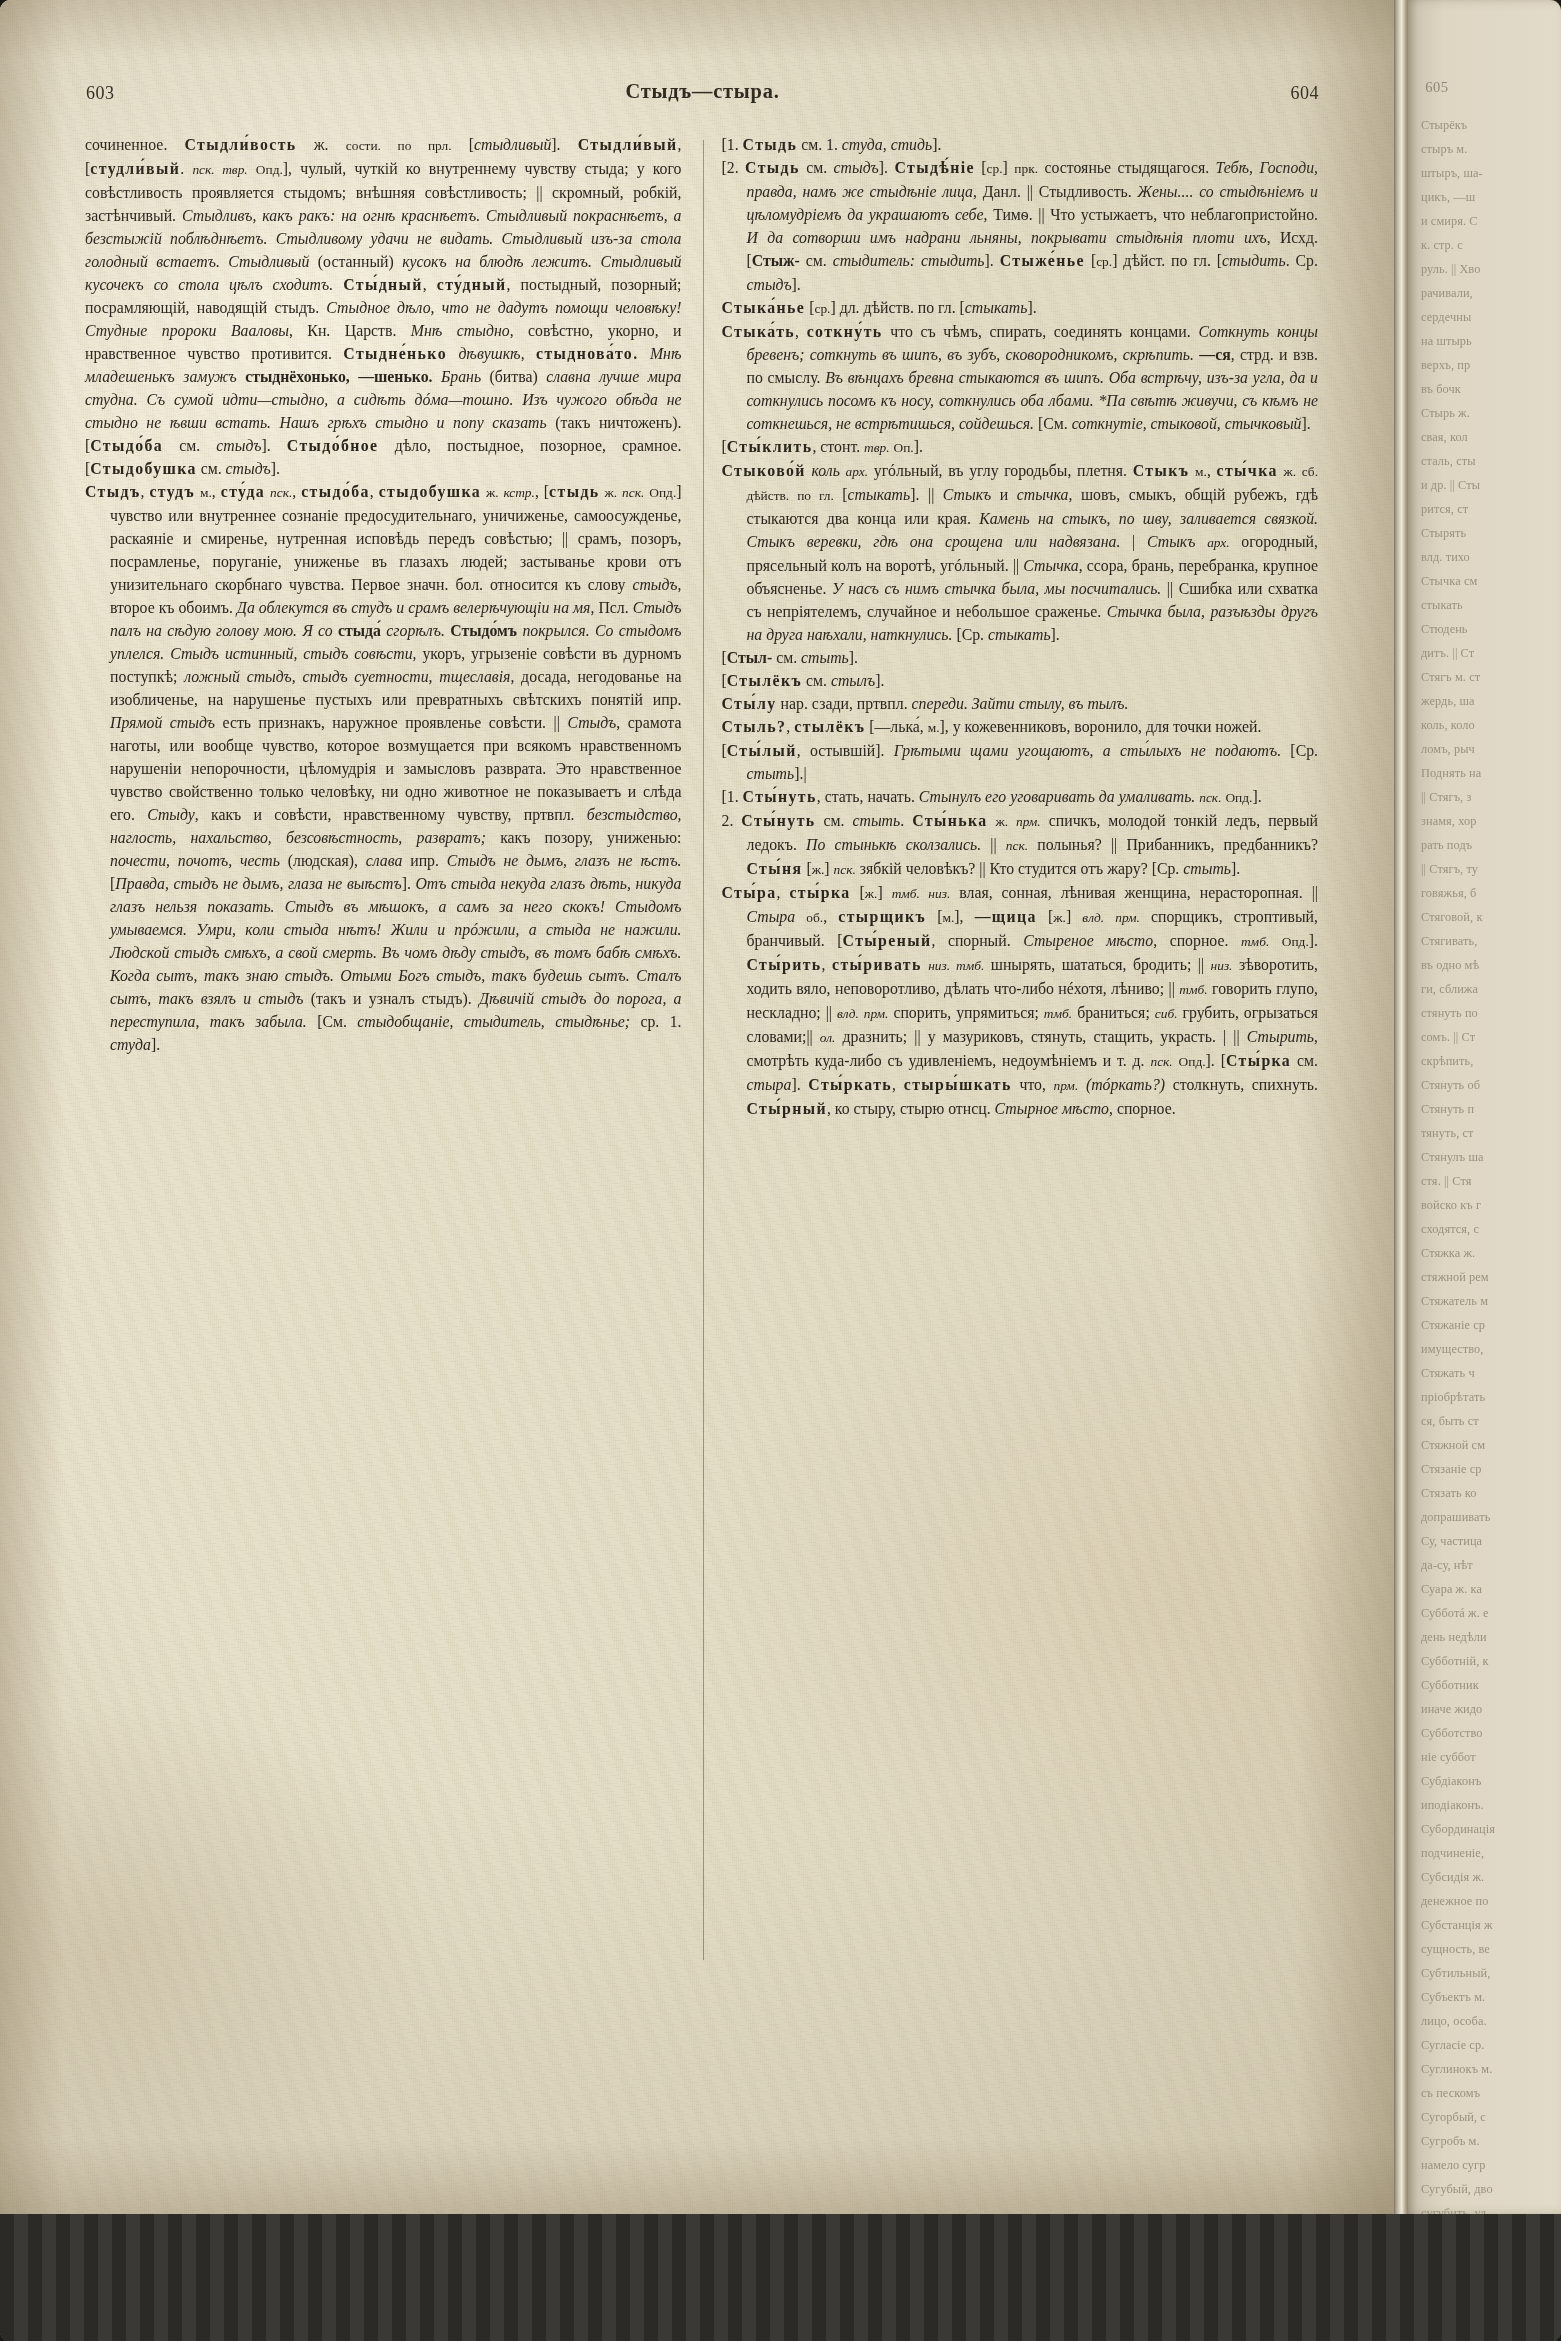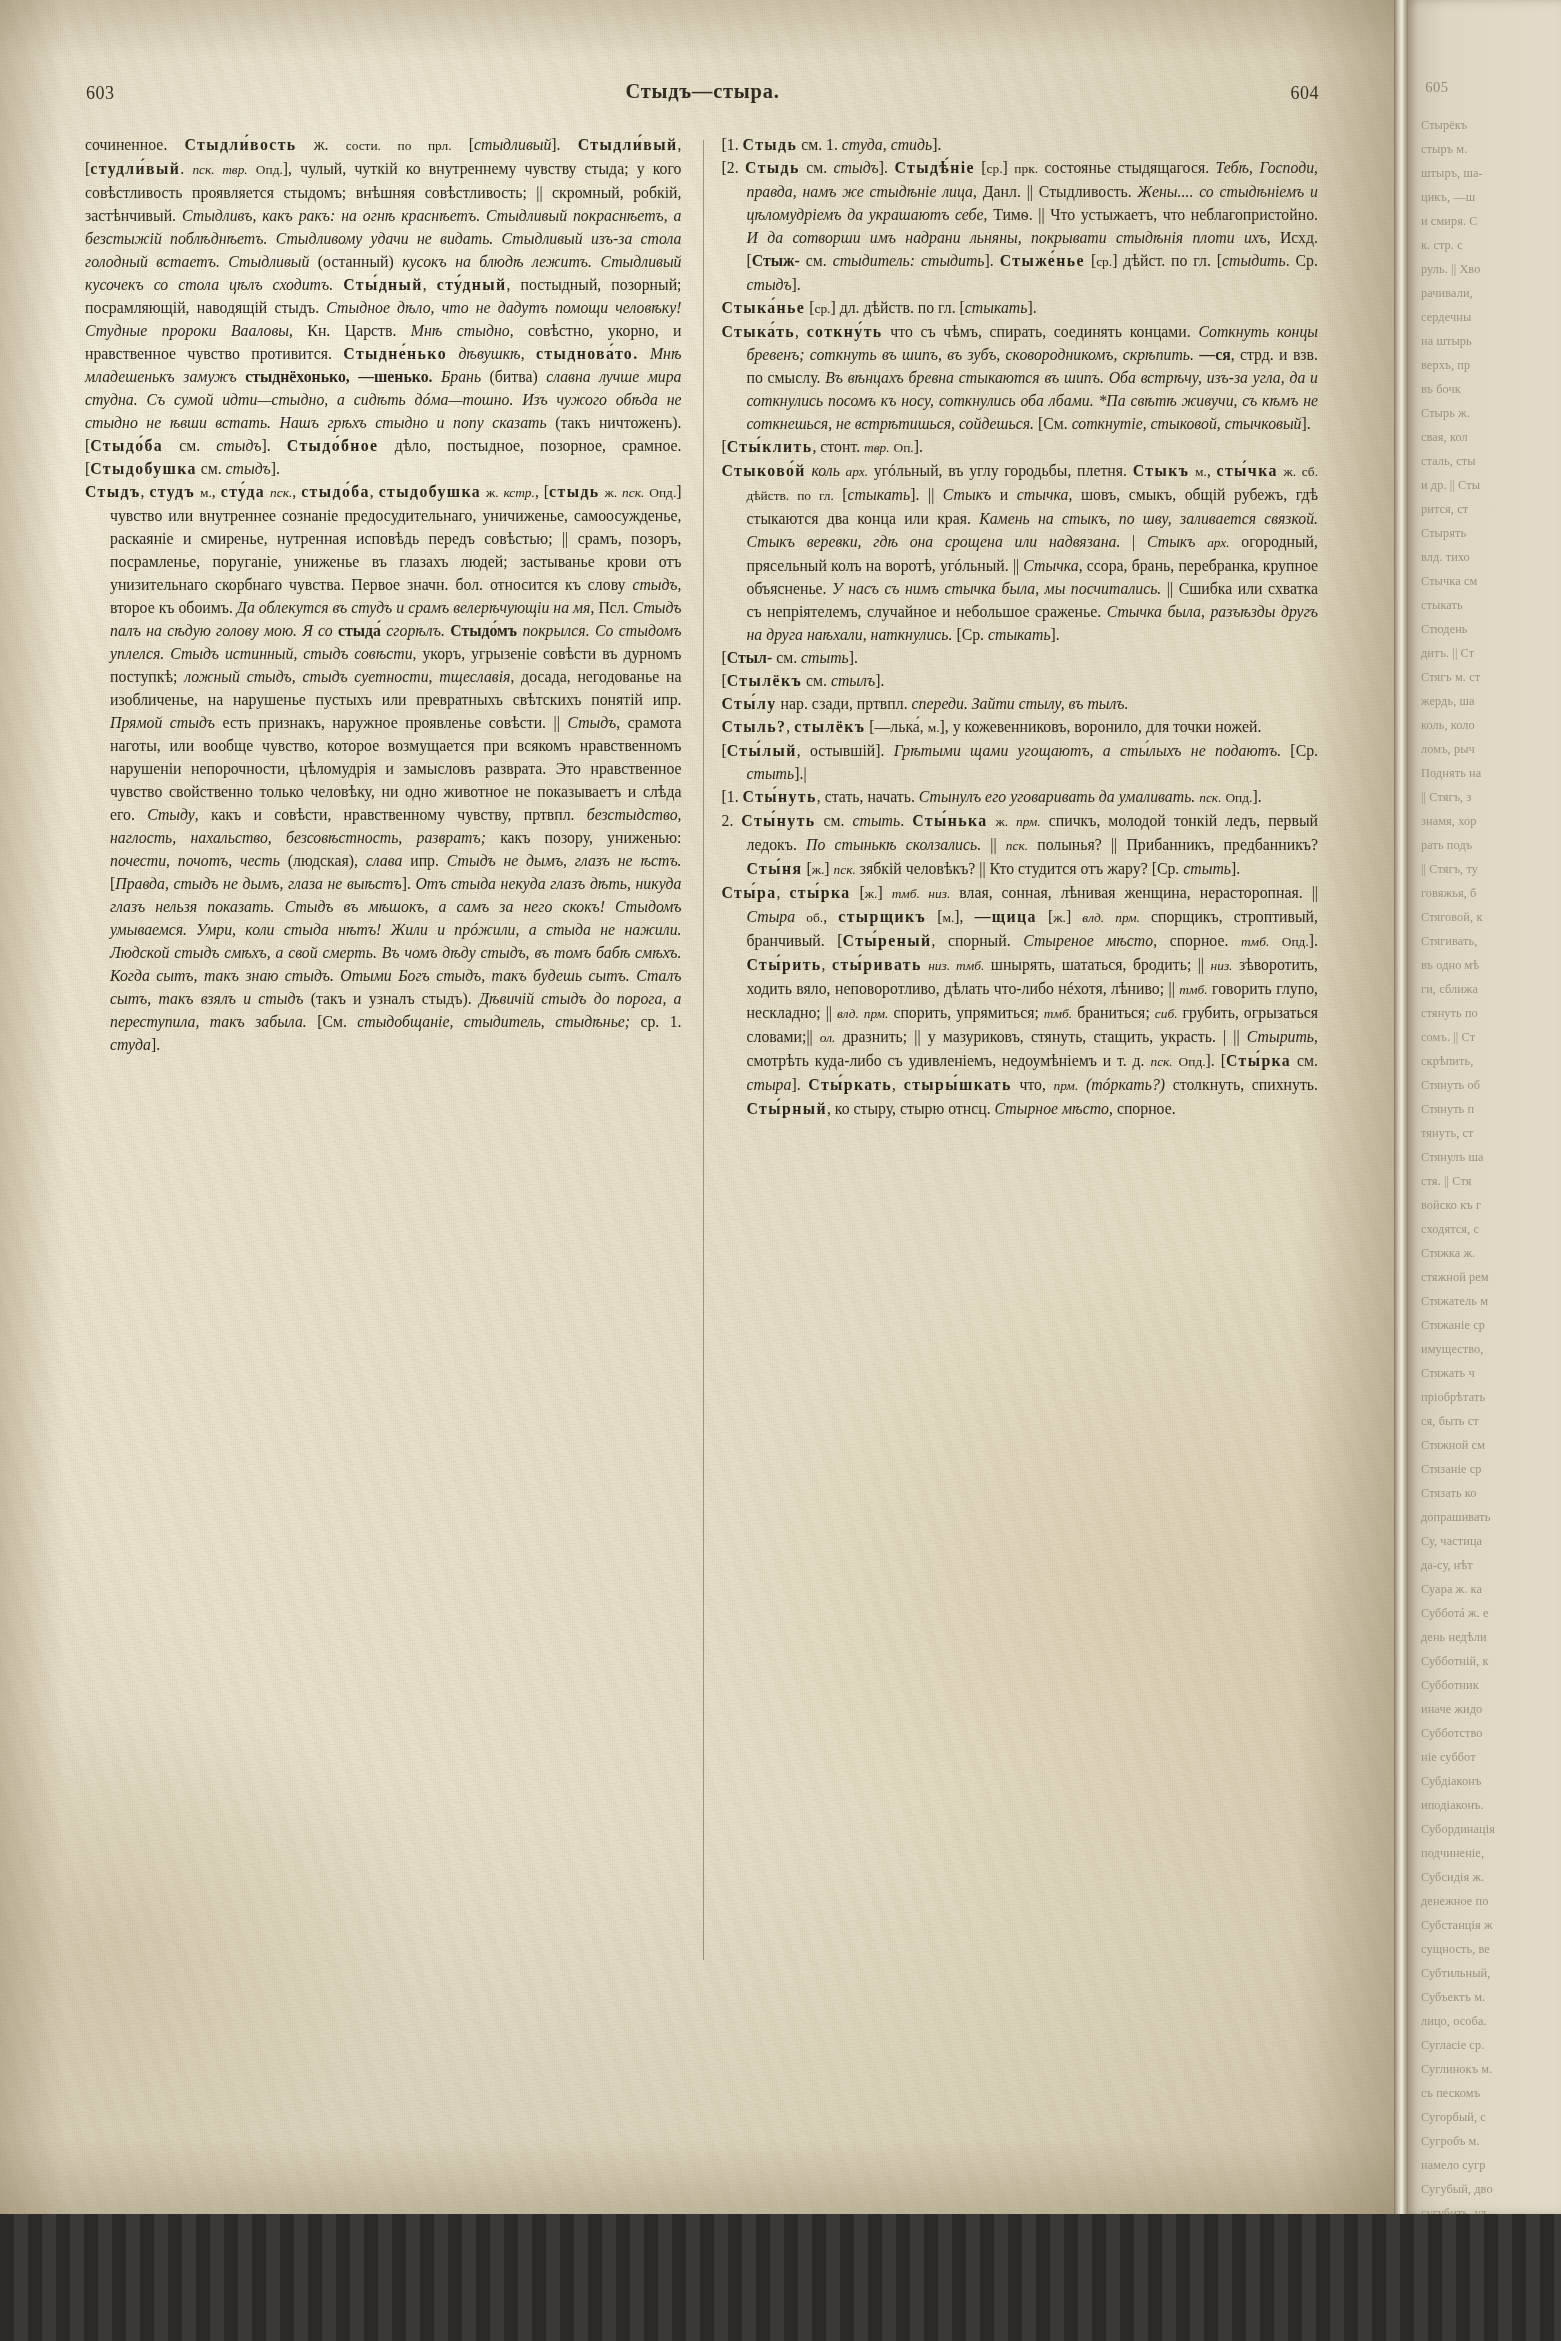--- a/index.html
+++ b/index.html
@@ -9,20 +9,21 @@
     background: #1c1a17;
   }
 
   #scan {
     position: relative;
     width: 1561px;
     height: 2342px;
     overflow: hidden;
     background: #b9b2a2;
     font-family: "Liberation Serif", "DejaVu Serif", serif;
+    border-radius: 11px;
   }
 
   
   #scanner-bed {
     position: absolute;
     left: 0; top: 0;
     width: 1561px; height: 2342px;
     background:
       repeating-linear-gradient(90deg,
         #2b2a27 0px, #2b2a27 14px,

